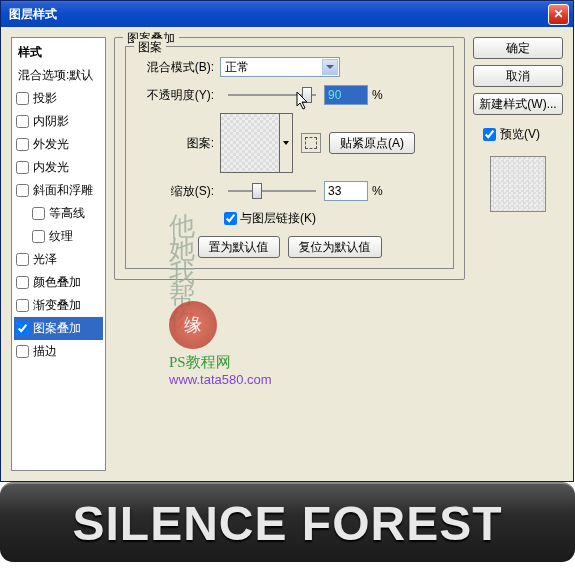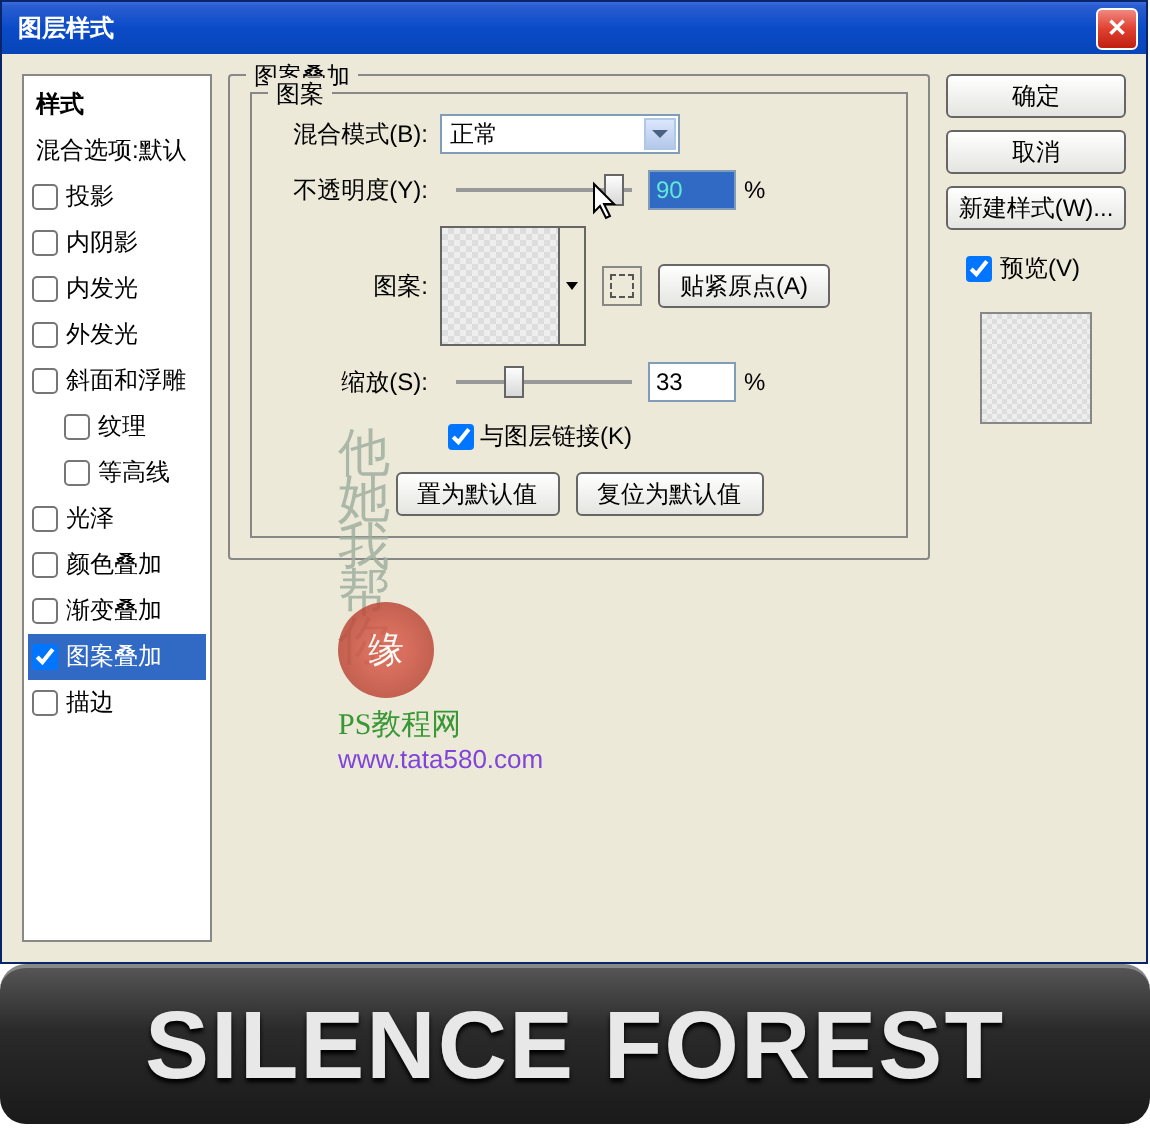--- a/index.html
+++ b/index.html
@@ -68,37 +68,37 @@
           <div class="style-item">
             <input type="checkbox" style="">
             <span>投影</span>
           </div>
           <div class="style-item">
             <input type="checkbox" style="">
             <span>内阴影</span>
           </div>
           <div class="style-item">
             <input type="checkbox" style="">
+            <span>外发光</span>
+          </div>
+          <div class="style-item">
+            <input type="checkbox" style="">
             <span>内发光</span>
           </div>
           <div class="style-item">
             <input type="checkbox" style="">
-            <span>外发光</span>
-          </div>
-          <div class="style-item">
-            <input type="checkbox" style="">
             <span>斜面和浮雕</span>
           </div>
           <div class="style-item indent">
             <input type="checkbox" style="">
+            <span>等高线</span>
+          </div>
+          <div class="style-item indent">
+            <input type="checkbox" style="">
             <span>纹理</span>
-          </div>
-          <div class="style-item indent">
-            <input type="checkbox" style="">
-            <span>等高线</span>
           </div>
           <div class="style-item">
             <input type="checkbox" style="">
             <span>光泽</span>
           </div>
           <div class="style-item">
             <input type="checkbox" style="">
             <span>颜色叠加</span>
           </div>
           <div class="style-item">

